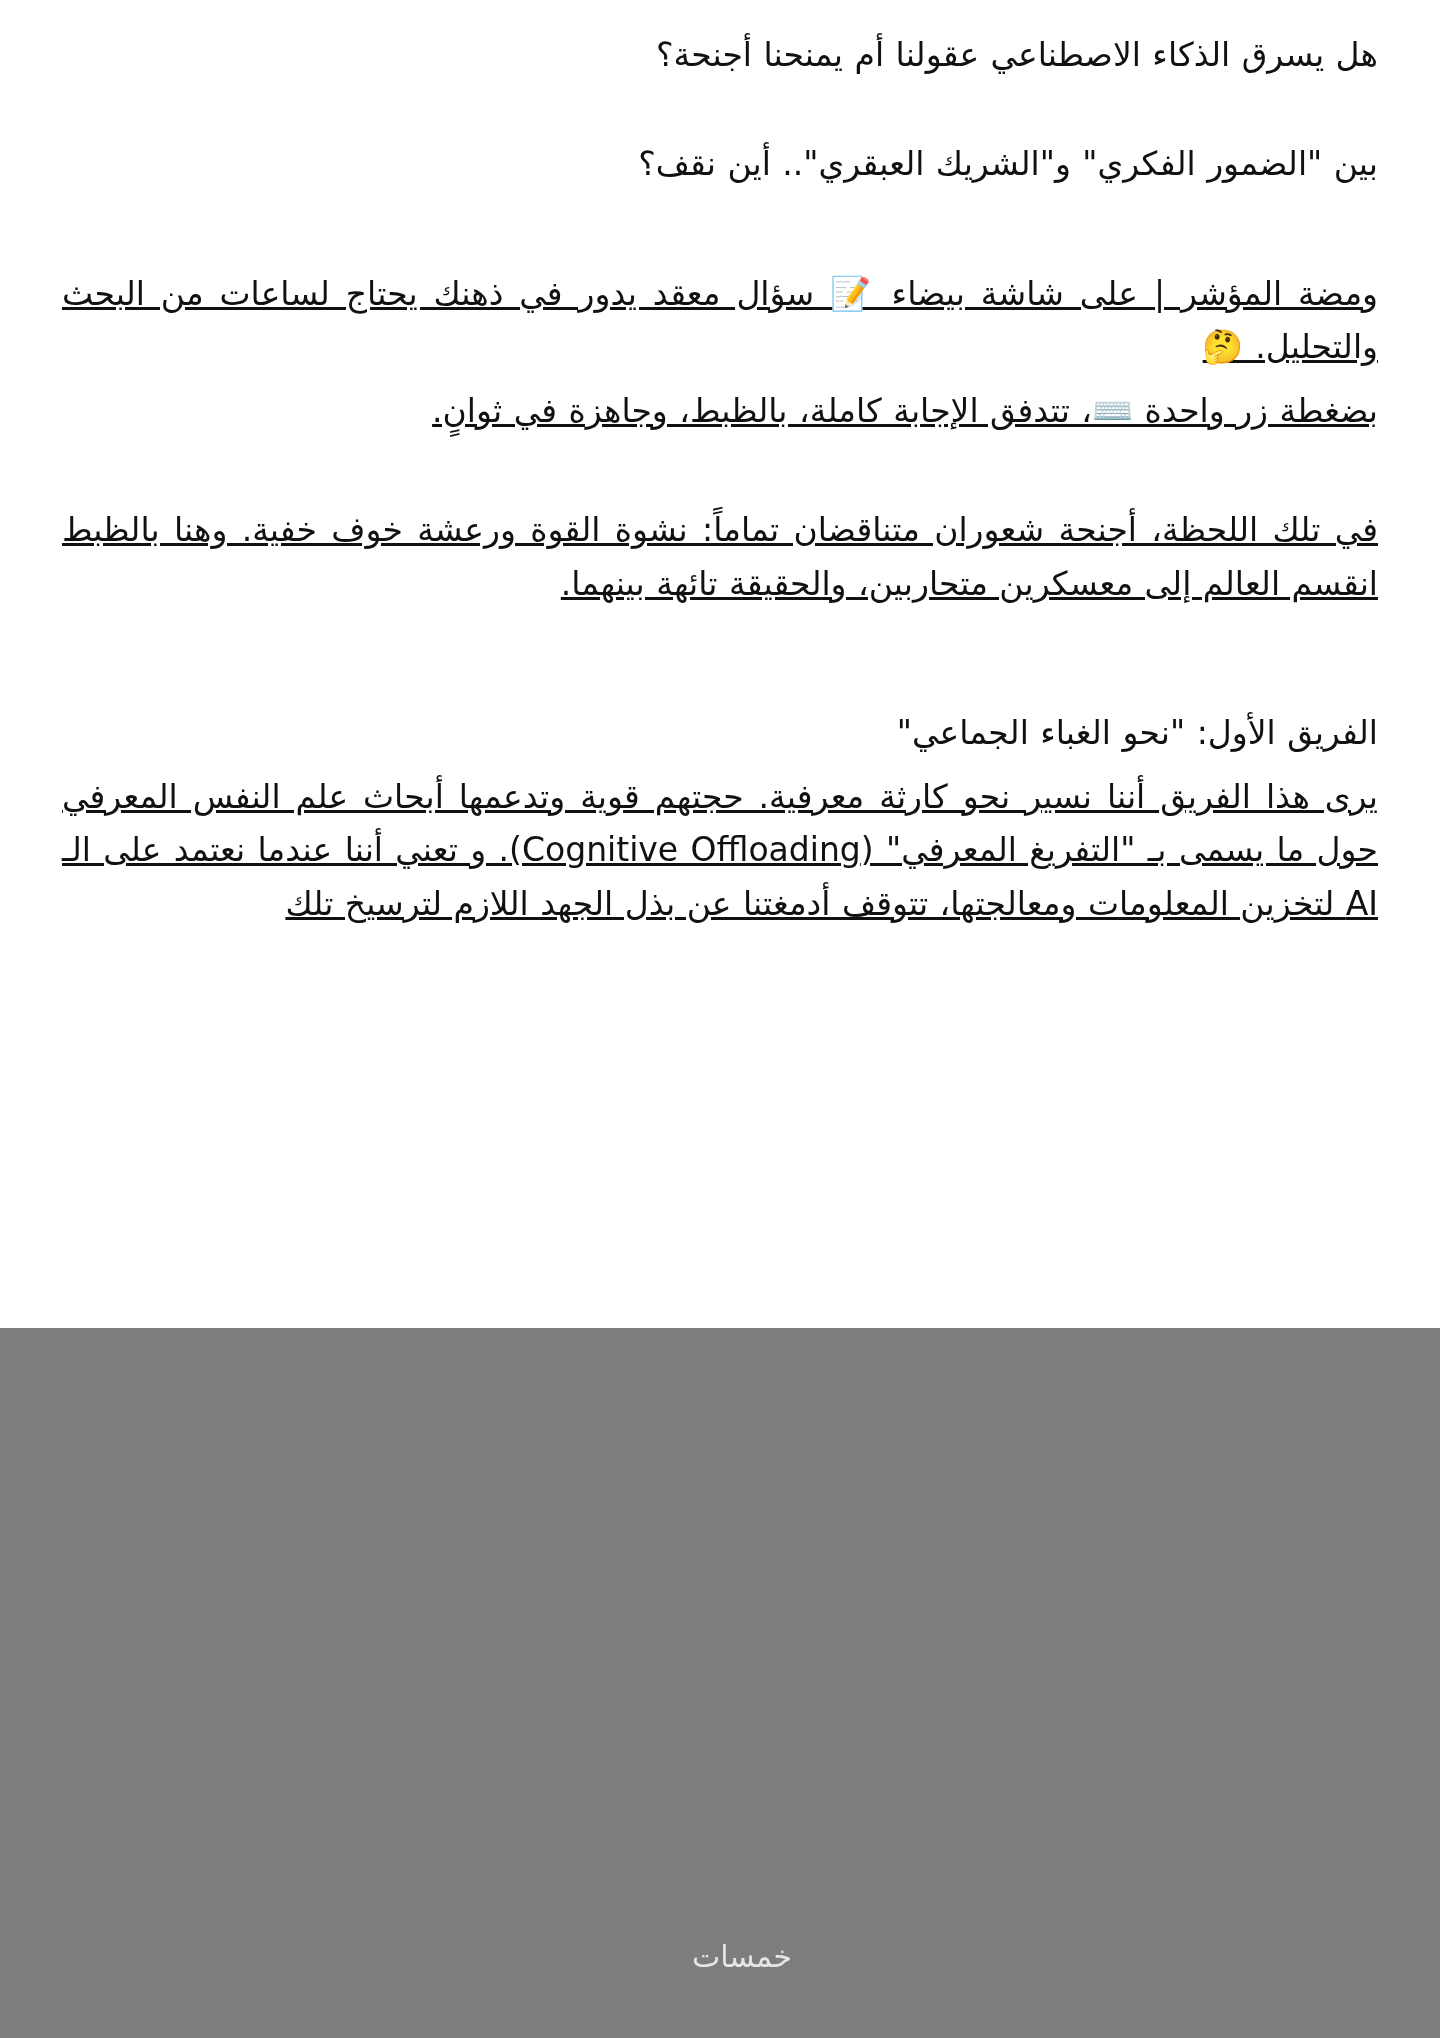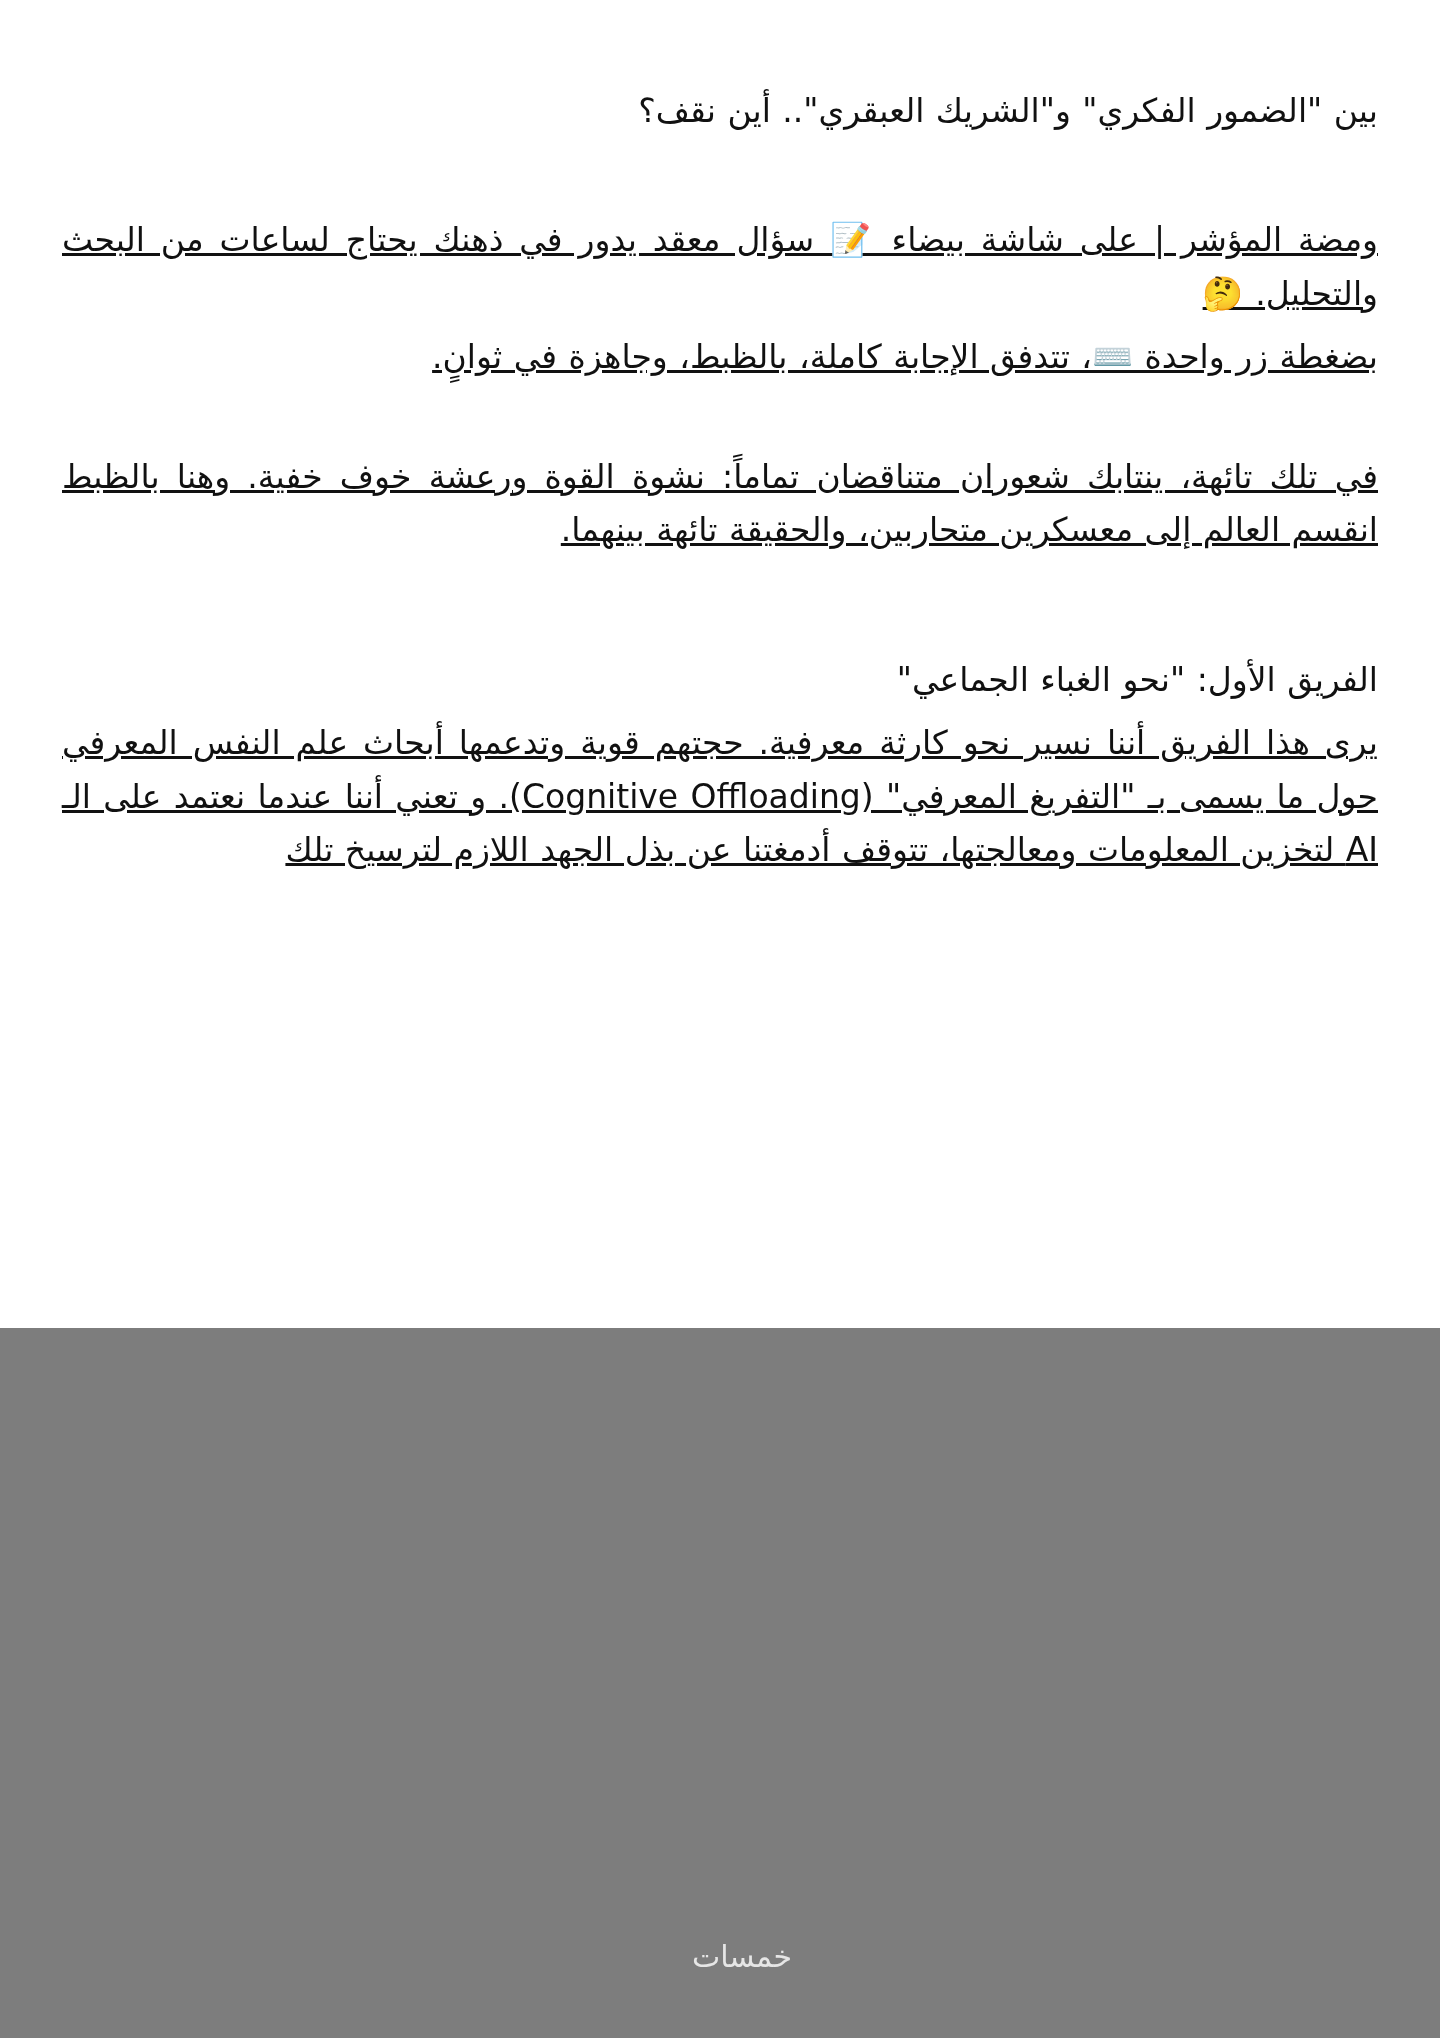--- a/index.html
+++ b/index.html
@@ -86,41 +86,42 @@
     background: #ffffff;
   }
 </style>
 </head>
 <body>
 
 <div class="page">
 
   <div class="doc-body">
 
+    <p class="para">هل يسرق الذكاء الاصطناعي عقولنا أم يمنحنا أجنحة؟</p>
 
     <div class="spacer-lg"></div>
 
     <p class="para">بين "الضمور الفكري" و"الشريك العبقري".. أين نقف؟</p>
 
     <div class="spacer-lg"></div>
     <div class="spacer-sm"></div>
 
 
     <div class="spacer-sm"></div>
 
     <p class="para justify">ومضة المؤشر | على شاشة بيضاء 📝 سؤال معقد يدور في ذهنك يحتاج لساعات من البحث والتحليل. 🤔</p>
 
     <div class="spacer-sm"></div>
 
     <p class="para justify">بضغطة زر واحدة ⌨️، تتدفق الإجابة كاملة، بالظبط، وجاهزة في ثوانٍ.</p>
 
     <div class="spacer-lg"></div>
     <div class="spacer-sm"></div>
 
-    <p class="para justify">في تلك تائهة، ينتابك شعوران متناقضان تماماً: نشوة القوة ورعشة خوف خفية. وهنا بالظبط انقسم العالم إلى معسكرين متحاربين، والحقيقة تائهة بينهما.</p>
+    <p class="para justify">في تلك اللحظة، أجنحة شعوران متناقضان تماماً: نشوة القوة ورعشة خوف خفية. وهنا بالظبط انقسم العالم إلى معسكرين متحاربين، والحقيقة تائهة بينهما.</p>
 
     <div class="spacer-lg"></div>
     <div class="spacer-md"></div>
 
     <p class="para">الفريق الأول: "نحو الغباء الجماعي"</p>
 
     <div class="spacer-sm"></div>
 
     <p class="para justify">يرى هذا الفريق أننا نسير نحو كارثة معرفية. حجتهم قوية وتدعمها أبحاث علم النفس المعرفي حول ما يسمى بـ "التفريغ المعرفي" (Cognitive Offloading). و تعني أننا عندما نعتمد على الـ AI لتخزين المعلومات ومعالجتها، تتوقف أدمغتنا عن بذل الجهد اللازم لترسيخ تلك</p>
 

